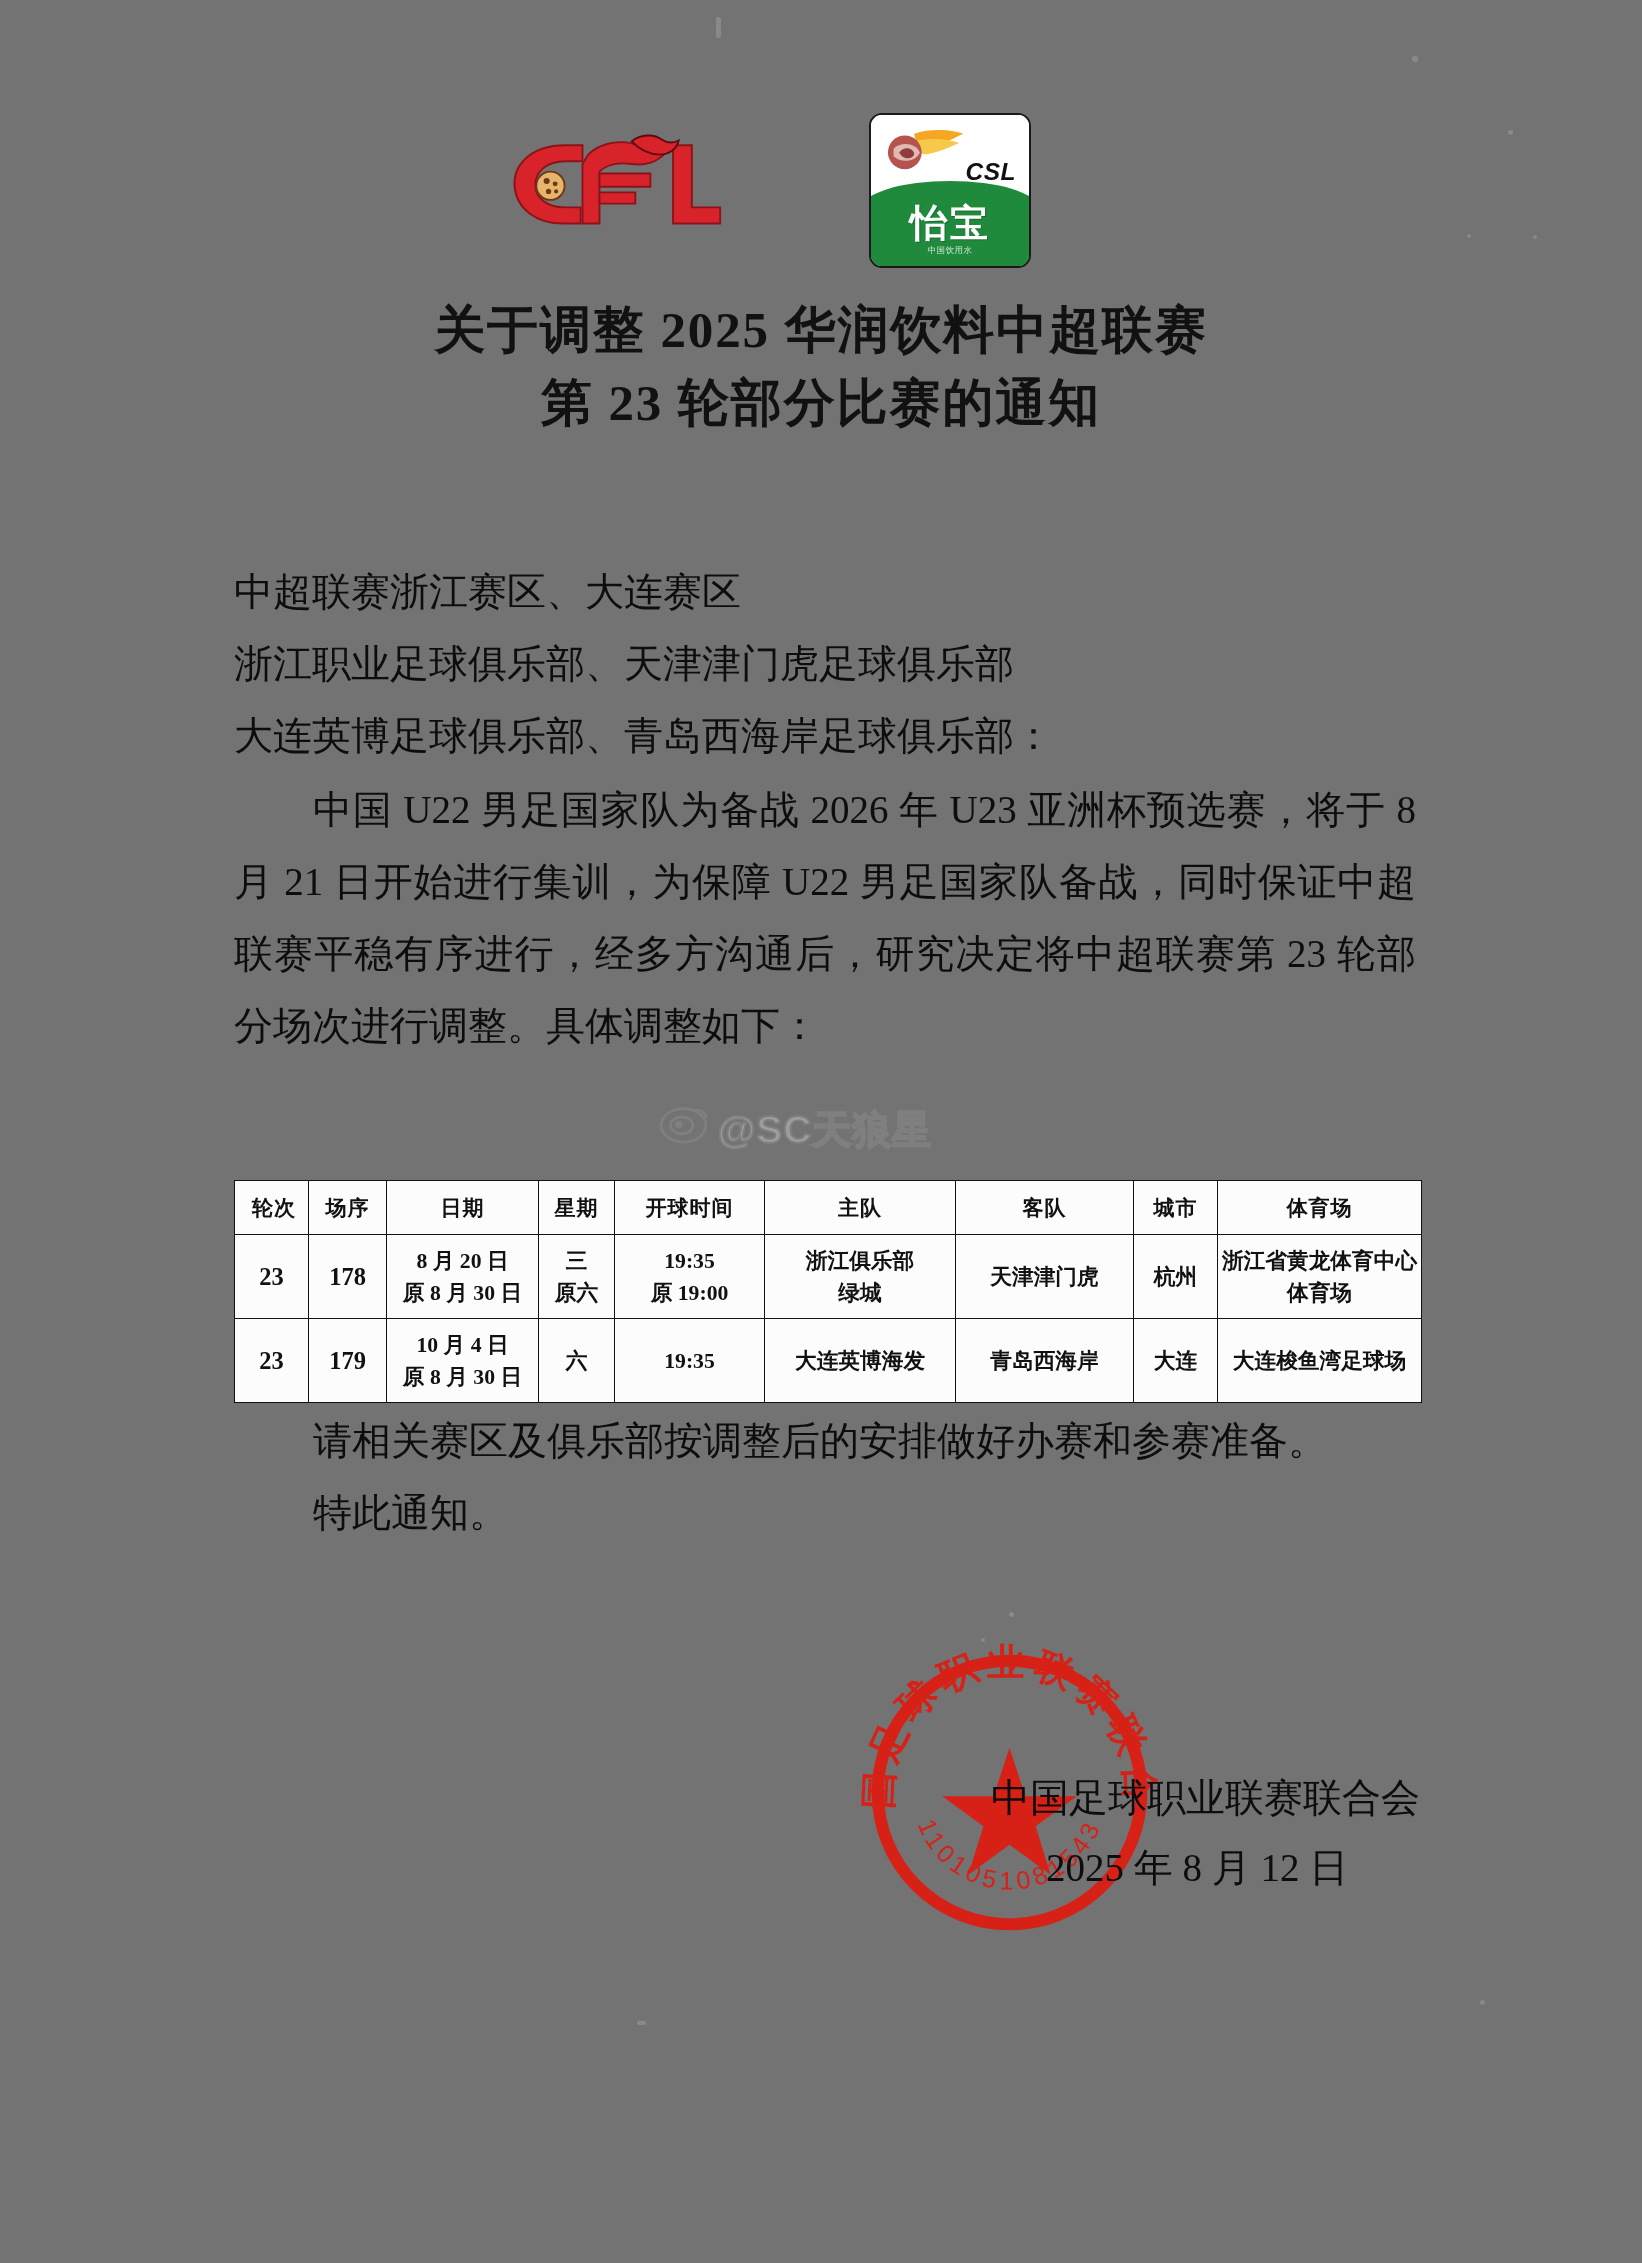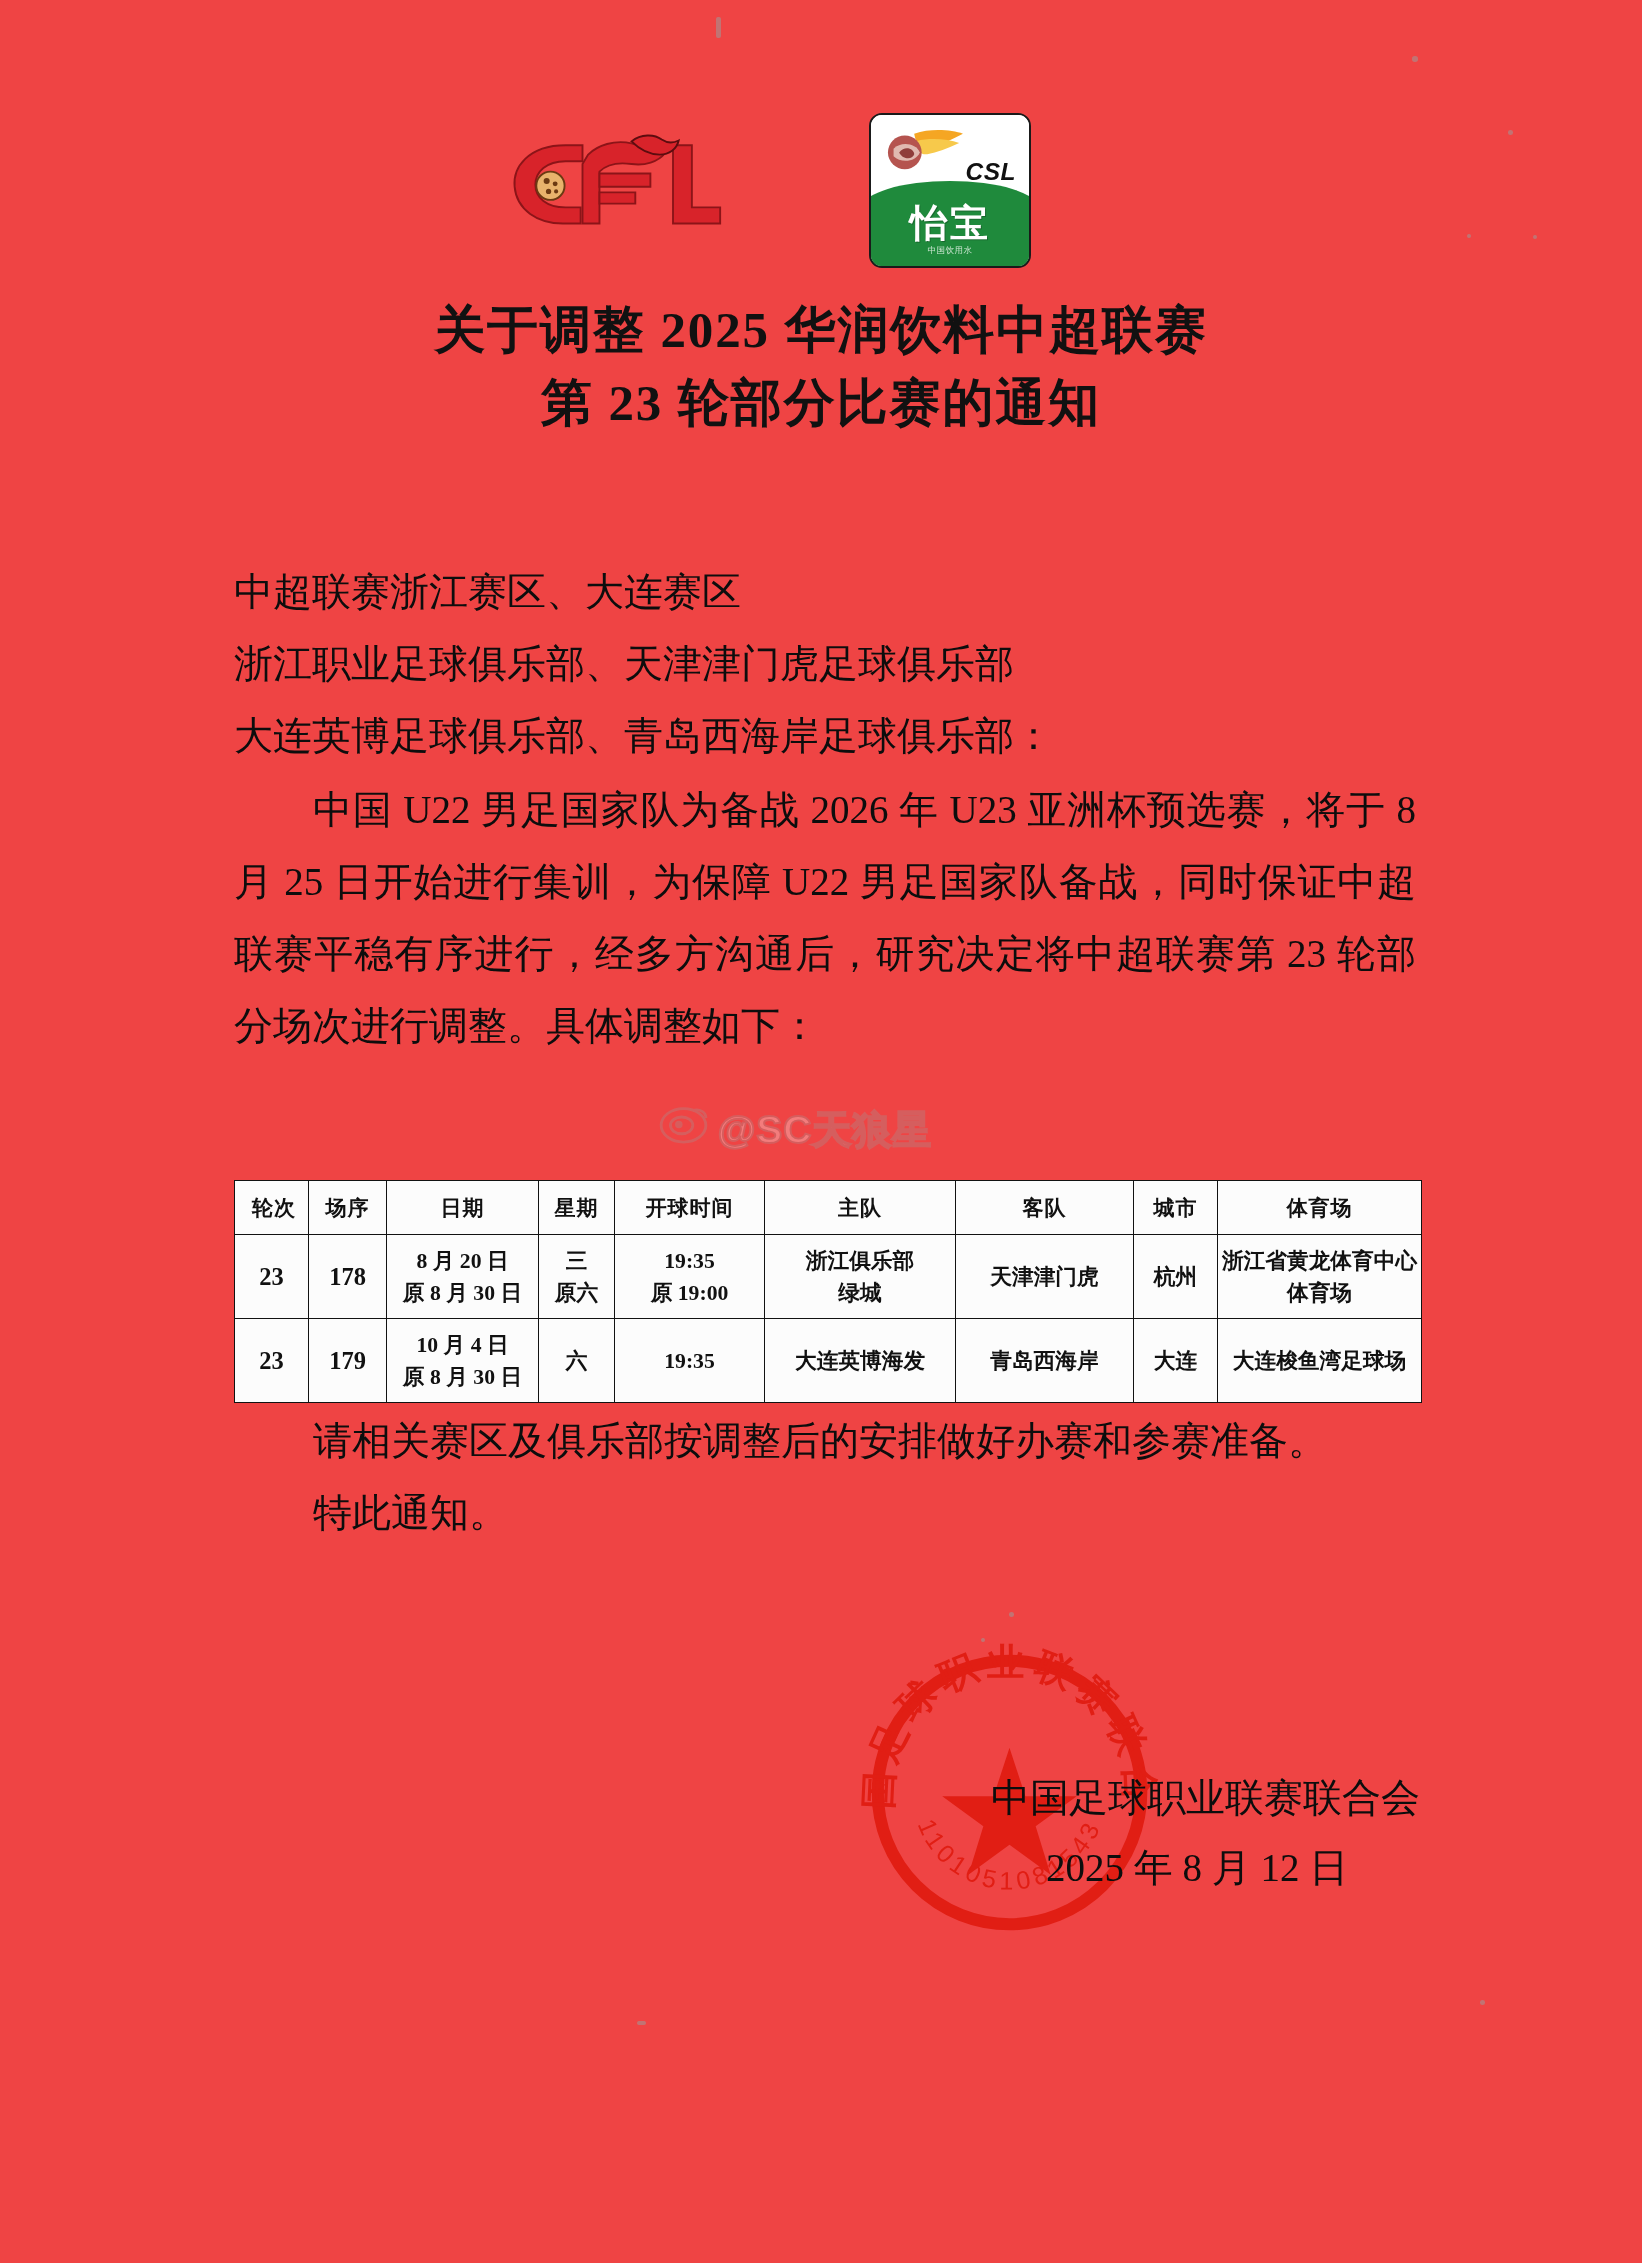--- a/index.html
+++ b/index.html
@@ -10,21 +10,21 @@
   }
   body {
     font-family: "Liberation Serif", "DejaVu Serif", serif;
     color: #111;
   }
   .page {
     position: relative;
     width: 1642px;
     height: 2264px;
     margin: 0 auto;
-    background: #ef4444;
+    background: #737373;
     overflow: hidden;
   }
 
   
   .speck {
     position: absolute;
     background: #9a9a9a;
     border-radius: 50%;
     opacity: .55;
   }
@@ -302,21 +302,21 @@
 
   <div class="title">
     <span class="line">关于调整 2025 华润饮料中超联赛</span>
     <span class="line">第 23 轮部分比赛的通知</span>
   </div>
 
   <div class="doc-body">
     <div class="recip">中超联赛浙江赛区、大连赛区</div>
     <div class="recip">浙江职业足球俱乐部、天津津门虎足球俱乐部</div>
     <div class="recip">大连英博足球俱乐部、青岛西海岸足球俱乐部：</div>
-    <p class="para tight">中国 U22 男足国家队为备战 2026 年 U23 亚洲杯预选赛，将于 8 月 25 日开始进行集训，为保障 U22 男足国家队备战，同时保证中超联赛平稳有序进行，经多方沟通后，研究决定将中超联赛第 23 轮部分场次进行调整。具体调整如下：</p>
+    <p class="para tight">中国 U22 男足国家队为备战 2026 年 U23 亚洲杯预选赛，将于 8 月 21 日开始进行集训，为保障 U22 男足国家队备战，同时保证中超联赛平稳有序进行，经多方沟通后，研究决定将中超联赛第 23 轮部分场次进行调整。具体调整如下：</p>
   </div>
 
   <div class="watermark">
     <svg width="49" height="41" viewBox="0 0 52 44">
       <ellipse cx="26" cy="24" rx="24" ry="18" fill="none" stroke="#9c9c9c" stroke-width="3"></ellipse>
       <ellipse cx="24" cy="24" rx="12" ry="9" fill="none" stroke="#9c9c9c" stroke-width="3"></ellipse>
       <circle cx="21" cy="23" r="4" fill="#9c9c9c"></circle>
       <path d="M36 8 C44 6 50 10 50 16" fill="none" stroke="#9c9c9c" stroke-width="3"></path>
     </svg>
     <span class="wm-text">@SC天狼星</span>

